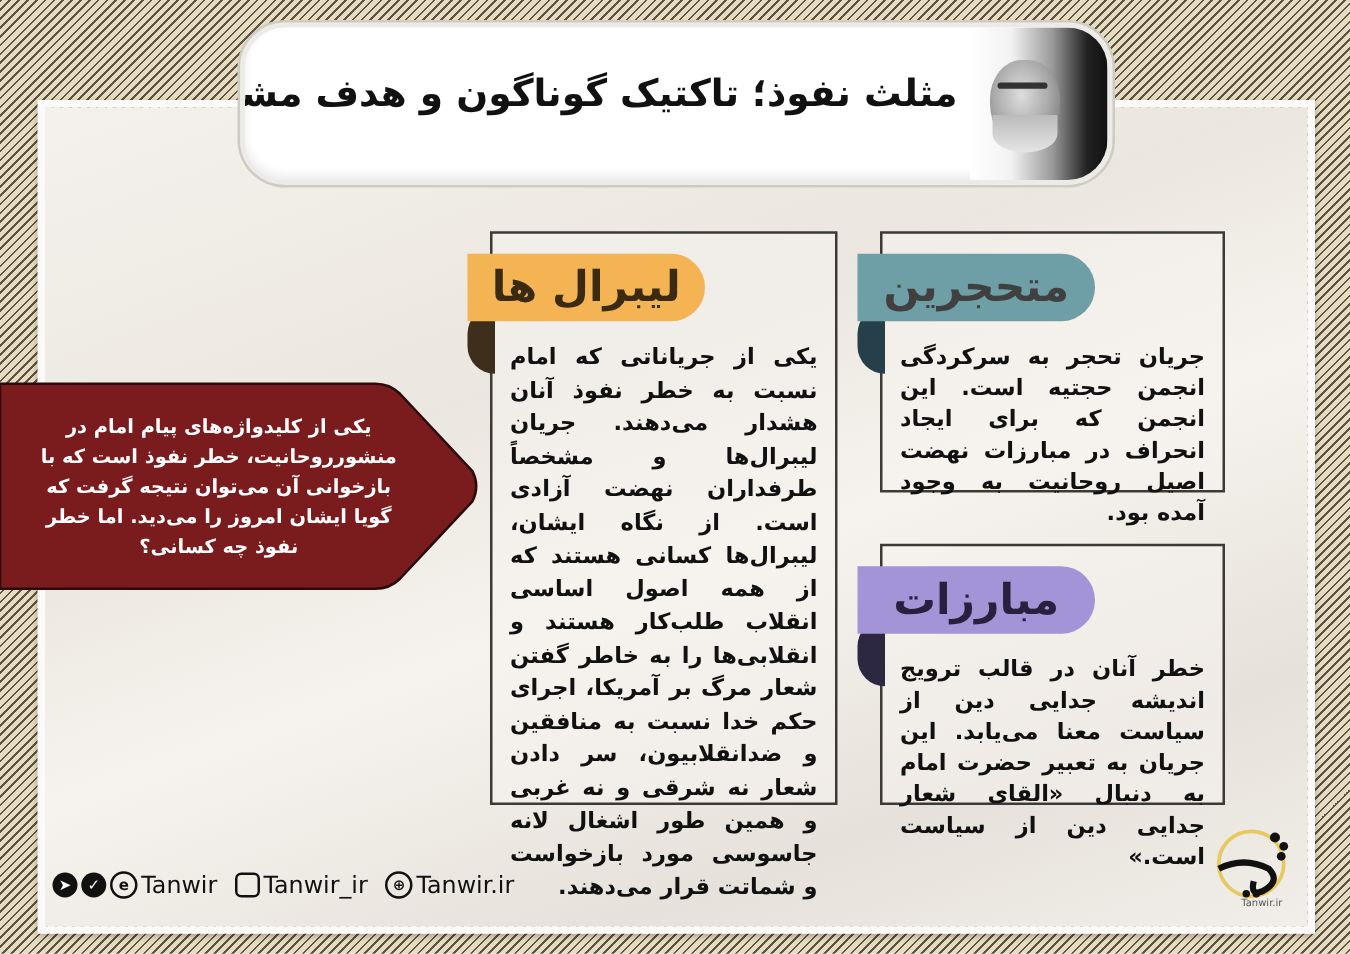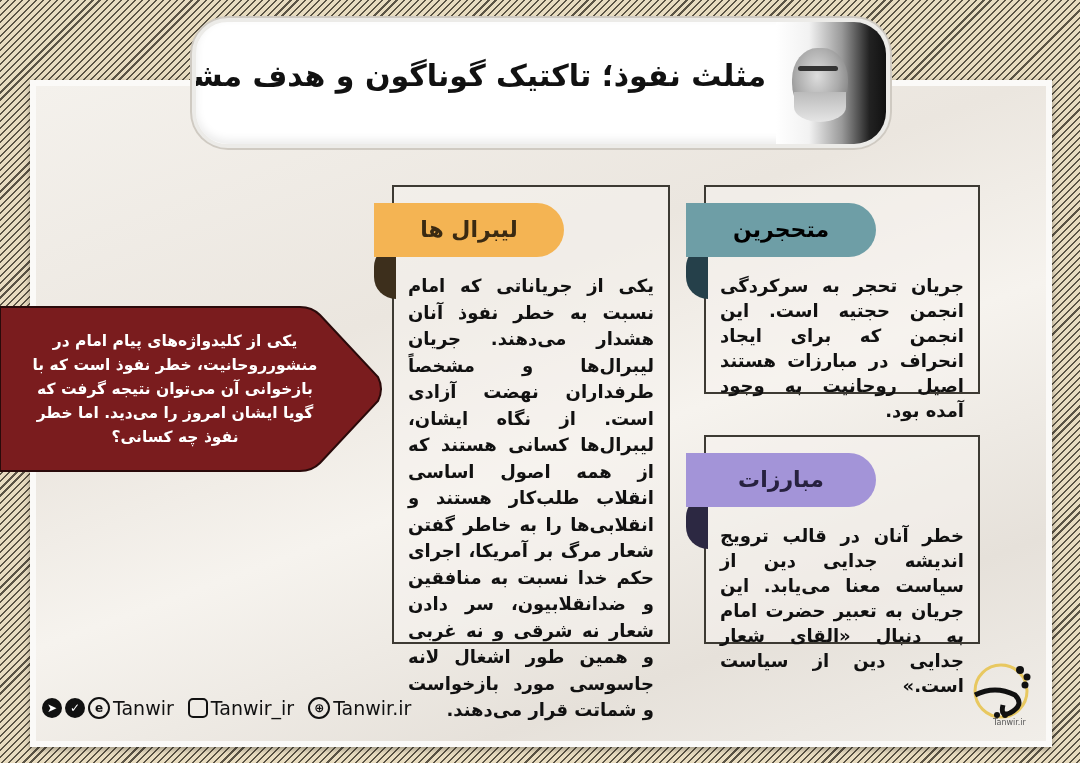--- a/index.html
+++ b/index.html
@@ -19,23 +19,23 @@
   .face{position:absolute;right:38px;top:26px;width:56px;height:70px;border-radius:45% 45% 50% 50%;
     background:radial-gradient(ellipse at 45% 40%,#ddd 0%,#aaa 50%,#666 100%);}
   .brow{position:absolute;right:48px;top:44px;width:40px;height:5px;background:#333;border-radius:3px;}
   .beard{position:absolute;right:40px;top:70px;width:52px;height:30px;border-radius:0 0 50% 50%;
     background:linear-gradient(#bbb,#e5e5e5);}
   .card{position:absolute;border:2px solid #3d3a33;background:rgba(246,243,238,.55);}
   .card.c1{left:704px;top:185px;width:272px;height:205px;}
   .card.c2{left:704px;top:435px;width:272px;height:205px;}
   .card.c3{left:392px;top:185px;width:274px;height:455px;}
   .tab{position:absolute;left:-20px;top:16px;height:54px;border-radius:0 28px 28px 0;
-    font-size:22px;font-weight:bold;direction:rtl;line-height:54px;text-align:center;}
+    font-size:34px;font-weight:bold;direction:rtl;line-height:54px;text-align:center;}
   .tab-curl{position:absolute;left:-20px;top:58px;width:22px;height:54px;border-radius:22px 0 0 22px;}
-  .c1 .tab{width:190px;background:#6e9ea6;color:#000000;}
+  .c1 .tab{width:190px;background:#6e9ea6;color:#404040;}
   .c1 .tab-curl{background:#25404a;}
   .c2 .tab{width:190px;background:#a394d8;color:#27213f;}
   .c2 .tab-curl{background:#2c2842;}
   .c3 .tab{width:190px;background:#f4b453;color:#3a2a12;}
   .c3 .tab-curl{background:#3d2f1c;}
   .card-body{position:absolute;left:14px;right:14px;top:86px;direction:rtl;text-align:justify;
     font-size:18px;font-weight:bold;line-height:25px;color:#111;}
   .c3 .card-body{line-height:26.5px;}
   .chev{position:absolute;left:0;top:305px;width:385px;height:168px;padding-left:44px;}
   .chev svg{position:absolute;left:0;top:0;}
@@ -68,21 +68,21 @@
 <div class="chev">
   <svg width="385" height="168" viewBox="0 0 385 168">
     <path d="M0 2 L300 2 Q312 2 320 10 L378 72 Q384 84 378 96 L320 158 Q312 166 300 166 L0 166 Z" fill="#7a1c1e" stroke="#2a0a0a" stroke-width="2"></path>
   </svg>
   <div class="chev-text">یکی از کلیدواژه‌های پیام امام در منشورروحانیت، خطر نفوذ است که با بازخوانی آن می‌توان نتیجه گرفت که گویا ایشان امروز را می‌دید. اما خطر نفوذ چه کسانی؟</div>
 </div>
 
 <div class="card c1">
   <div class="tab-curl"></div>
   <div class="tab">متحجرین</div>
-  <div class="card-body">جریان تحجر به سرکردگی انجمن حجتیه است. این انجمن که برای ایجاد انحراف در مبارزات هستند اصیل روحانیت به وجود آمده بود.</div>
+  <div class="card-body">جریان تحجر به سرکردگی انجمن حجتیه است. این انجمن که برای ایجاد انحراف در مبارزات نهضت اصیل روحانیت به وجود آمده بود.</div>
 </div>
 
 <div class="card c2">
   <div class="tab-curl"></div>
   <div class="tab">مبارزات</div>
   <div class="card-body">خطر آنان در قالب ترویج اندیشه جدایی دین از سیاست معنا می‌یابد. این جریان به تعبیر حضرت امام به دنبال «القای شعار جدایی دین از سیاست است.»</div>
 </div>
 
 <div class="card c3">
   <div class="tab-curl"></div>

